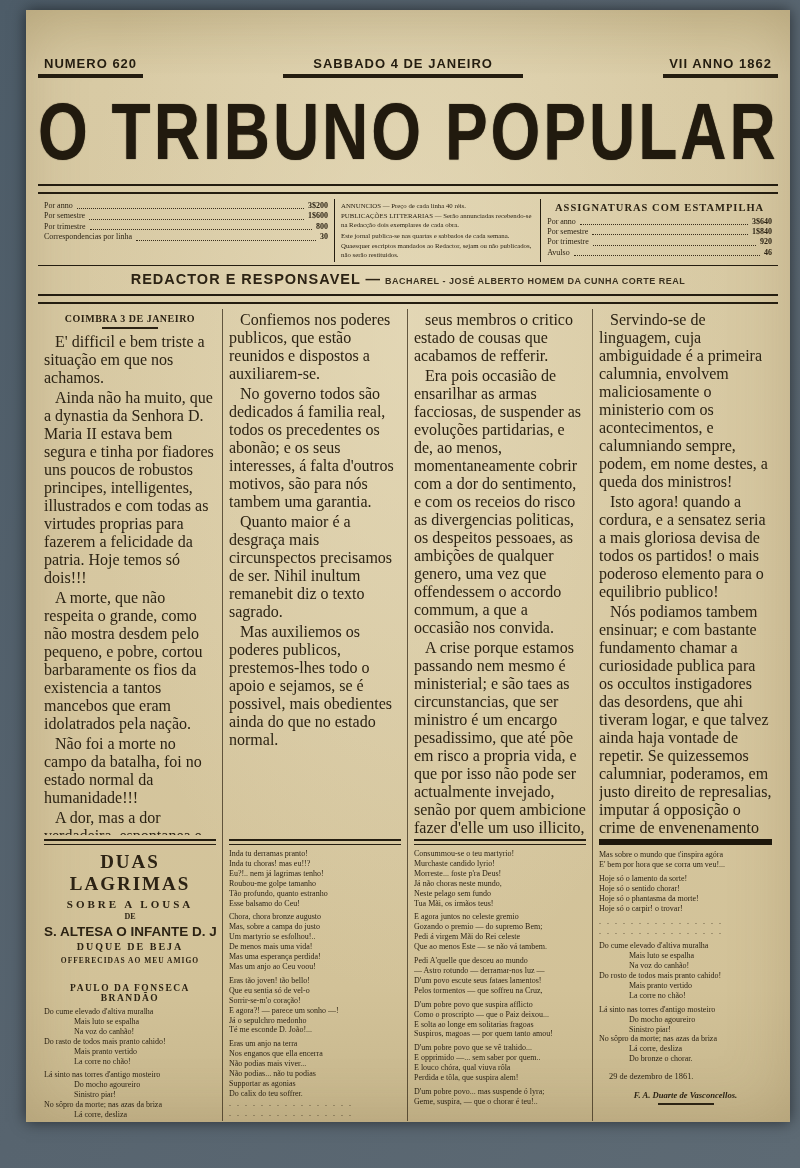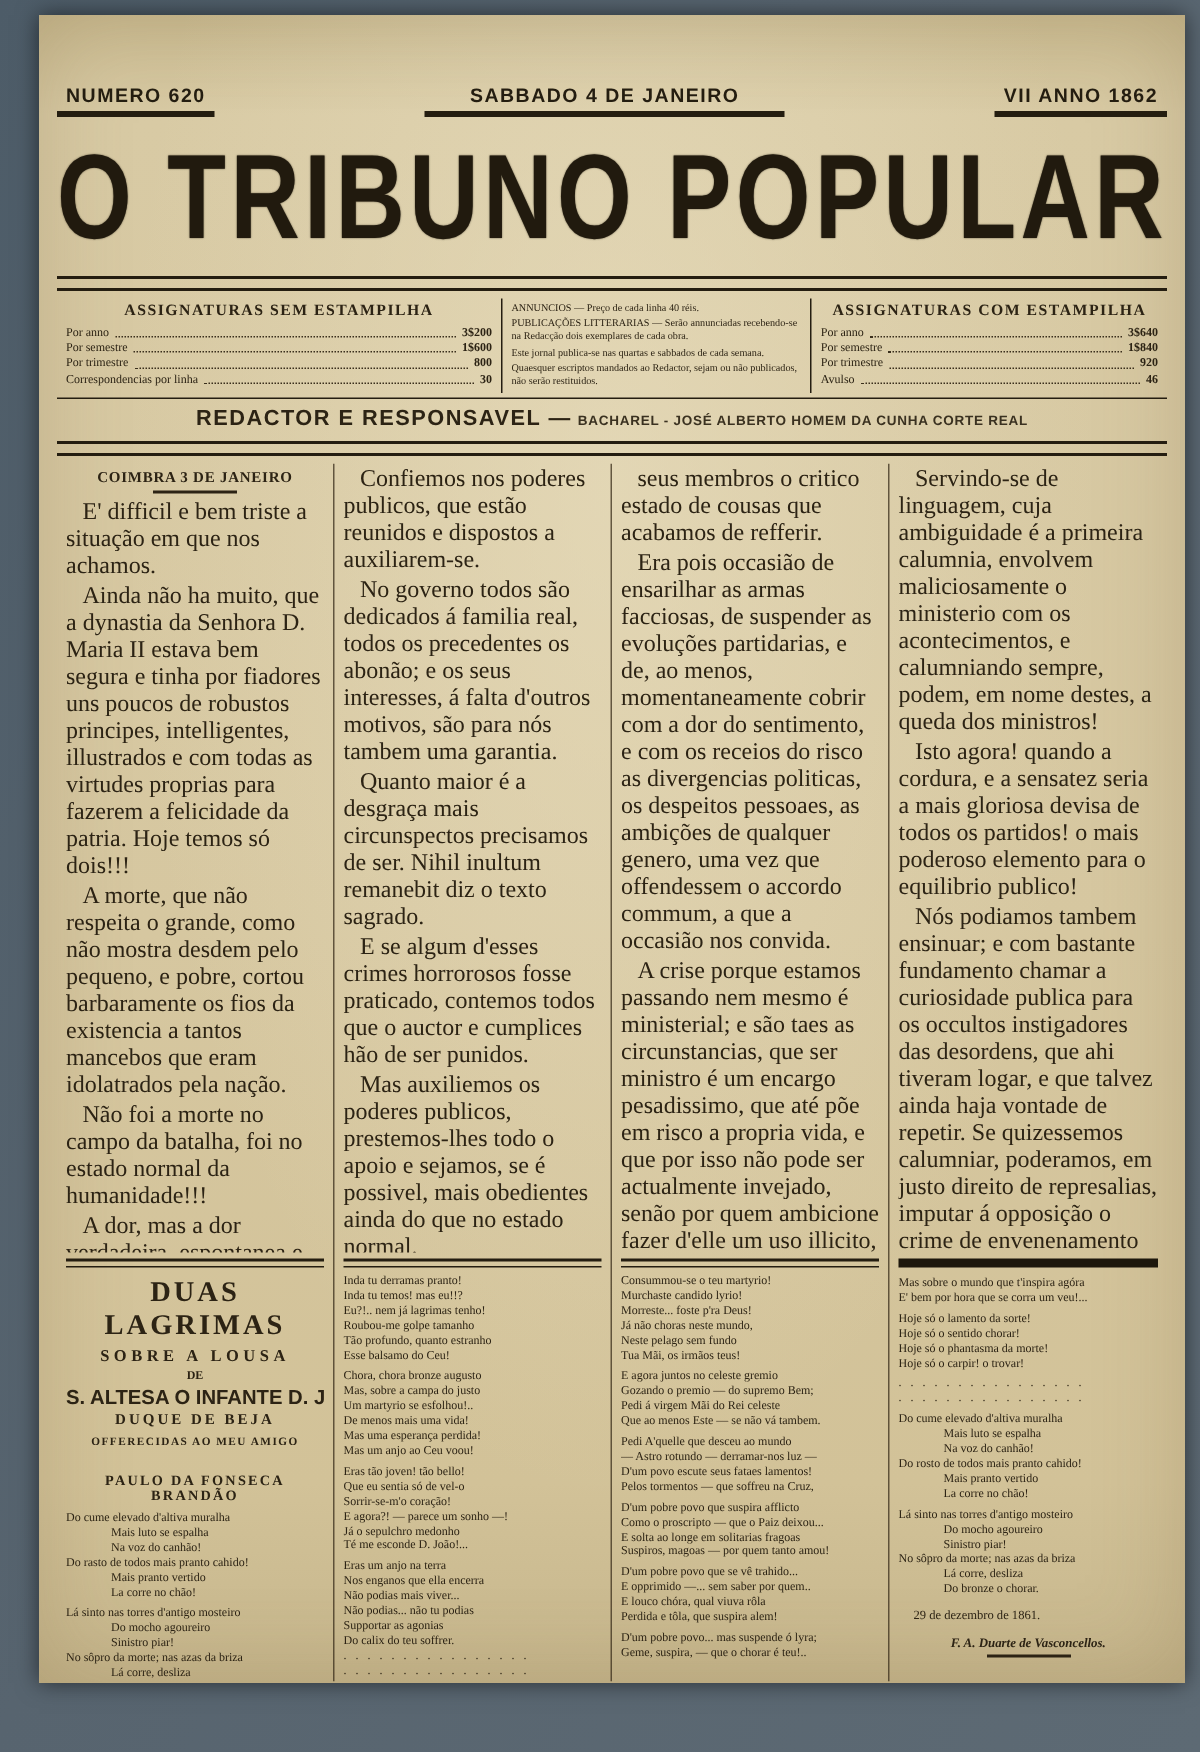--- a/index.html
+++ b/index.html
@@ -82,21 +82,20 @@
     <span class="issue-item issue-center">SABBADO 4 DE JANEIRO</span>
     <span class="issue-item">VII ANNO 1862</span>
   </div>
 
   <div class="masthead">O TRIBUNO POPULAR</div>
 
   <div class="rule-heavy"></div>
 
   <div class="subs">
     <div class="subs-col subs-left">
-      <div class="subs-title">ASSIGNATURAS SEM ESTAMPILHA</div>
       <div>
           <div class="subrow">
             <span class="lbl">Por anno</span>
             <span class="fill"></span>
             <span class="val">3$200</span>
           </div>
           <div class="subrow">
             <span class="lbl">Por semestre</span>
             <span class="fill"></span>
             <span class="val">1$600</span>
@@ -194,27 +193,26 @@
           <div class="blank"></div>
           <div class="v">Chora, chora, bronze santo</div>
         </div>
     </div>
 
     <div class="col">
       <div class="col-upper">
           <div class="p">Confiemos nos poderes publicos, que estão reunidos e dispostos a auxiliarem-se.</div>
           <div class="p">No governo todos são dedicados á familia real, todos os precedentes os abonão; e os seus interesses, á falta d'outros motivos, são para nós tambem uma garantia.</div>
           <div class="p">Quanto maior é a desgraça mais circunspectos precisamos de ser. Nihil inultum remanebit diz o texto sagrado.</div>
-          <div class="p">E se algum d'esses crimes horrorosos fosse praticado, contemos todos que o auctor e cumplices hão de ser punidos.</div>
           <div class="p">Mas auxiliemos os poderes publicos, prestemos-lhes todo o apoio e sejamos, se é possivel, mais obedientes ainda do que no estado normal.</div>
         </div>
       <div class="sep"></div>
       <div class="col-lower">
           <div class="v">Inda tu derramas pranto!</div>
-          <div class="v">Inda tu temos! mas eu!!?</div>
+          <div class="v">Inda tu choras! mas eu!!?</div>
           <div class="v">Eu?!.. nem já lagrimas tenho!</div>
           <div class="v">Roubou-me golpe tamanho</div>
           <div class="v">Tão profundo, quanto estranho</div>
           <div class="v">Esse balsamo do Ceu!</div>
           <div class="blank"></div>
           <div class="v">Chora, chora bronze augusto</div>
           <div class="v">Mas, sobre a campa do justo</div>
           <div class="v">Um martyrio se esfolhou!..</div>
           <div class="v">De menos mais uma vida!</div>
           <div class="v">Mas uma esperança perdida!</div>

